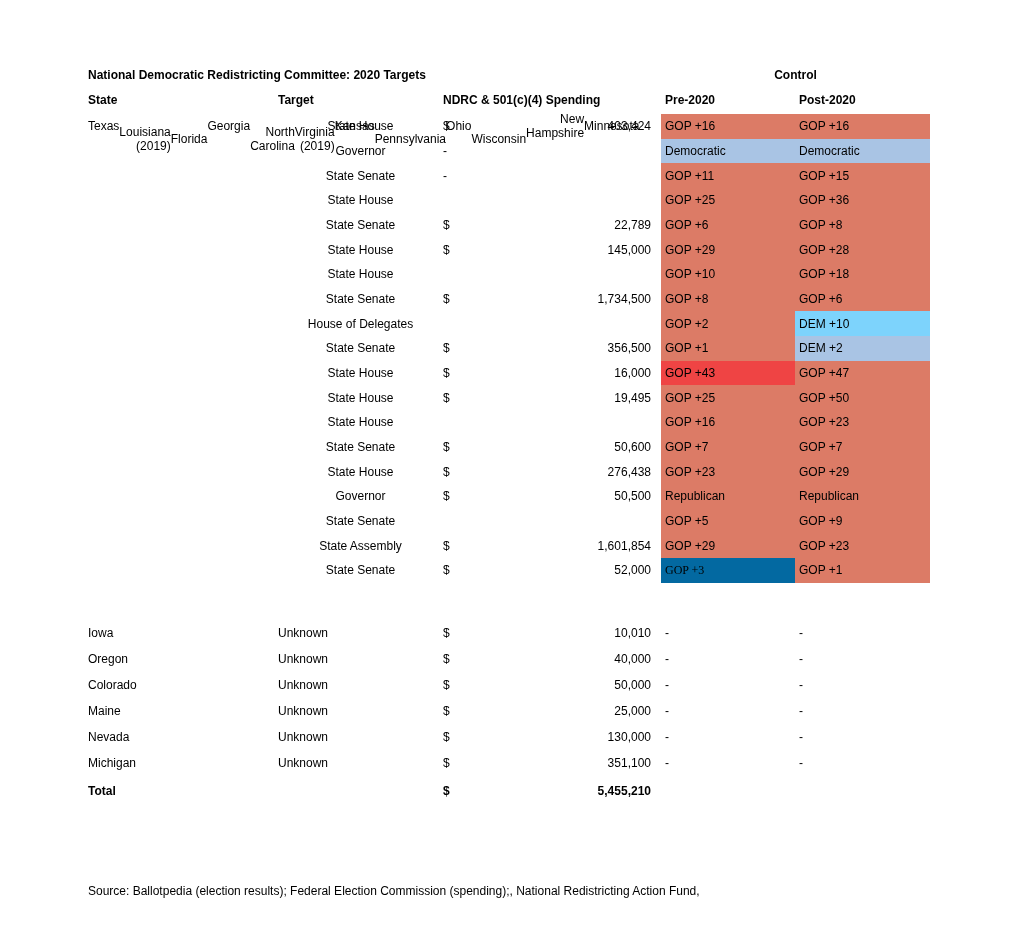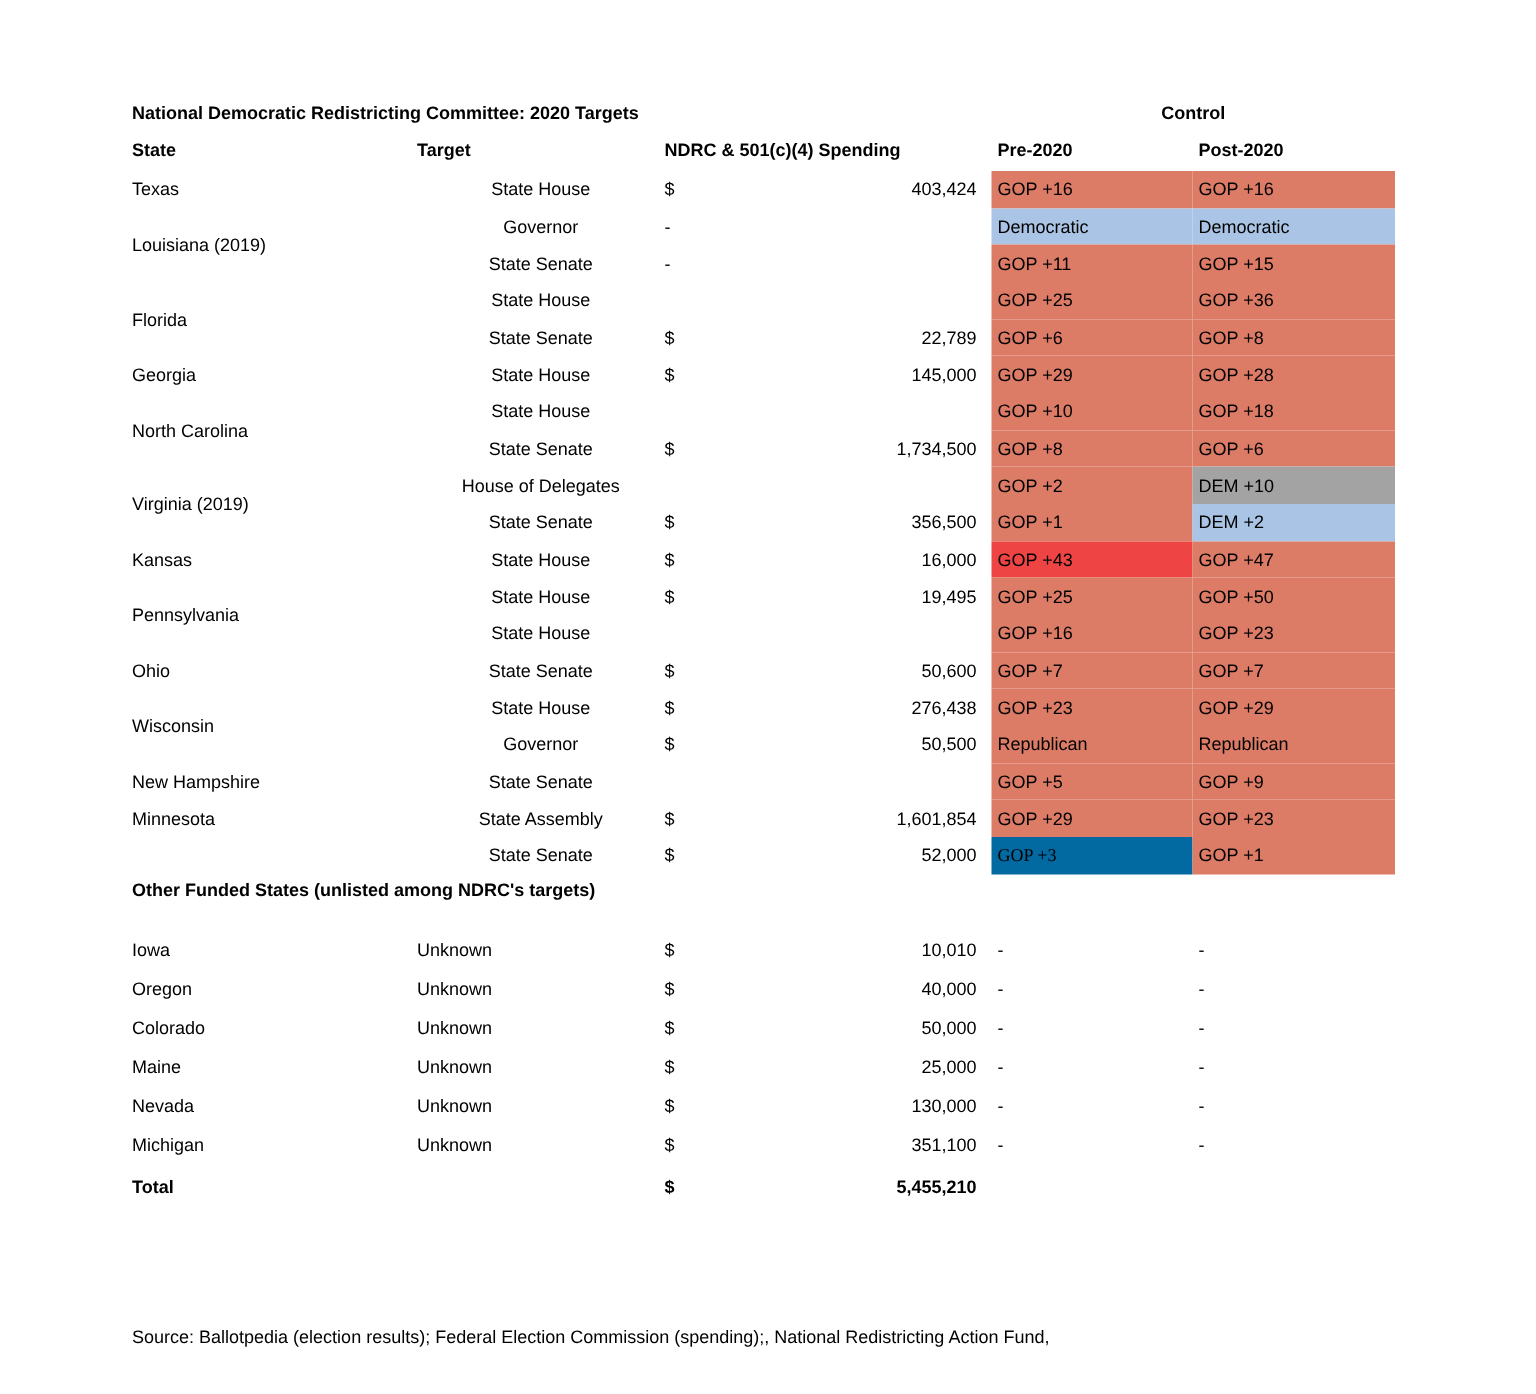--- a/index.html
+++ b/index.html
@@ -9,21 +9,21 @@
     overflow:hidden;
   }
   .abs { position:absolute; }
   .title { left:88px; top:68px; font-weight:700; }
   .control-hdr { left:661px; top:68px; width:269px; text-align:center; font-weight:700; }
   .hdr-row {
     left:88px; top:93px; width:842px; display:grid;
     grid-template-columns:190px 165px 218px 134px 135px; font-weight:700;
   }
   .hdr-pre, .hdr-post { padding-left:4px; }
-  .state-col { left:88px; top:114px; width:190px; display:flex; flex-direction:column;text-align:right; }
+  .state-col { left:88px; top:114px; width:190px; display:flex; flex-direction:row;text-align:right; }
   .state-group { display:flex; align-items:center; }
   .body-rows { left:278px; top:114px; width:652px; display:flex; flex-direction:column; }
   .trow {
     display:grid; grid-template-columns:165px 218px 134px 135px;
     height:24.68px; align-items:center;text-align:center;
   }
   .c-spend { display:flex; justify-content:space-between; padding-right:10px; height:100%; align-items:center; }
   .c-pre, .c-post { padding-left:4px; height:100%; display:flex; align-items:center; }
   .other-hdr { left:88px; top:586px; font-weight:700; }
   .other-rows { left:88px; top:608px; width:842px; display:flex; flex-direction:column;margin-top:12px; }
@@ -140,21 +140,21 @@
         <div class="c-pre" style="background: rgb(220, 123, 102);">GOP +8</div>
         <div class="c-post" style="background: rgb(220, 123, 102);">GOP +6</div>
       </div>
       <div class="trow">
         <div>House of Delegates</div>
         <div class="c-spend">
           <div style="display: inline;"></div>
           <div style="display: inline;"></div>
         </div>
         <div class="c-pre" style="background: rgb(220, 123, 102);">GOP +2</div>
-        <div class="c-post" style="background: #a3a3a3;">DEM +10</div>
+        <div class="c-post" style="background: #7dd3fc;">DEM +10</div>
       </div>
       <div class="trow">
         <div>State Senate</div>
         <div class="c-spend">
           <div style="display: inline;">$</div>
           <div style="display: inline;">356,500</div>
         </div>
         <div class="c-pre" style="background: rgb(220, 123, 102);">GOP +1</div>
         <div class="c-post" style="background: rgb(169, 196, 228);">DEM +2</div>
       </div>
@@ -234,21 +234,20 @@
         <div>State Senate</div>
         <div class="c-spend">
           <div style="display: inline;">$</div>
           <div style="display: inline;">52,000</div>
         </div>
         <div class="c-pre" style="background: #0369a1; font-family: Liberation Serif, serif;">GOP +3</div>
         <div class="c-post" style="background: rgb(220, 123, 102);">GOP +1</div>
       </div>
     </div>
 
-  <div class="abs other-hdr">Other Funded States (unlisted among NDRC's targets)</div>
   <div class="abs other-rows">
       <div class="orow">
         <div>Iowa</div>
         <div>Unknown</div>
         <div class="c-spend">
           <div>$</div>
           <div>10,010</div>
         </div>
         <div class="c-pre">-</div>
         <div class="c-post">-</div>

